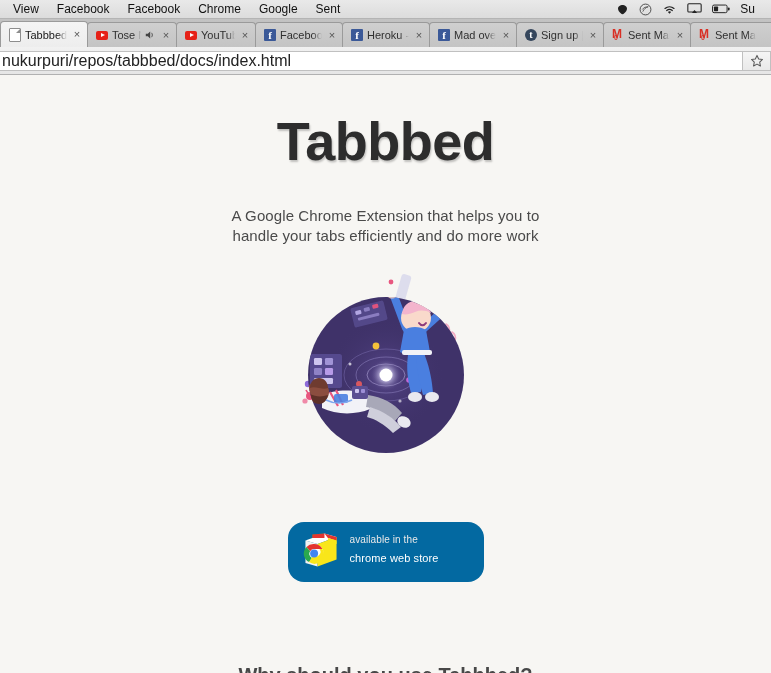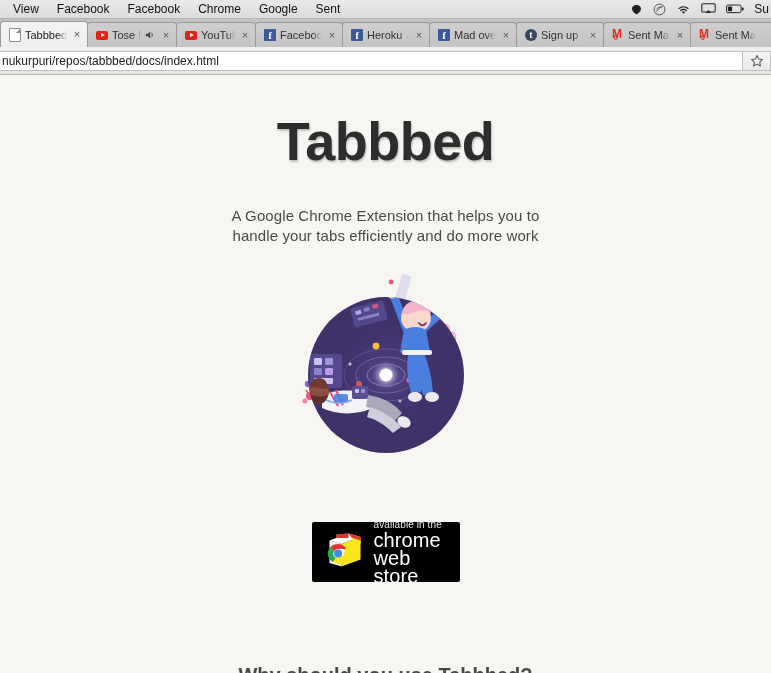--- a/index.html
+++ b/index.html
@@ -40,21 +40,21 @@
     white-space: nowrap;
   }
   .menubar-right {
     position: absolute;
     right: 0;
     top: 0;
     height: 18px;
     display: flex;
     align-items: center;
     gap: 10px;
-    padding-right: 1px;
+    padding-right: 15px;
   }
   .status-icon {
     display: inline-flex;
     align-items: center;
     justify-content: center;
     color: #2b2b2b;
   }
   .status-clock {
     font-size: 12px;
     color: #111;
@@ -214,21 +214,21 @@
     height: 20px;
     margin: 0 0 0 0;
     background: #fff;
     border: 1px solid #c0c0c0;
     border-left: none;
     display: flex;
     align-items: center;
     box-sizing: border-box;
   }
   .omnibox-url {
-    font-size: 12px;
+    font-size: 16px;
     color: #222;
     white-space: nowrap;
     overflow: hidden;
     padding-left: 2px;
     line-height: 18px;
   }
   .star-btn {
     width: 28px;
     height: 20px;
     display: flex;
@@ -274,43 +274,43 @@
   .illustration-wrap {
     margin: 22px auto 0 auto;
     width: 180px;
     height: 196px;
     position: relative;
   }
 
   
   .cws-badge {
     margin: 58px auto 0 auto;
-    width: 148px;
+    width: 196px;
     height: 60px;
-    background: #000000;
-    border-radius: 2px;
+    background: #0369a1;
+    border-radius: 16px;
     display: flex;
     align-items: center;
     gap: 10px;
     padding: 0 14px;
     box-sizing: border-box;
     text-align: left;
   }
   .cws-icon { flex: 0 0 auto; }
   .cws-text { display: flex; flex-direction: column; justify-content: center; }
   .cws-line1 {
     color: #e8e8e8;
     font-size: 10px;
     line-height: 13px;
     letter-spacing: 0.1px;
   }
   .cws-line2 {
     color: #ffffff;
-    font-size: 20px;
-    line-height: 18px;
+    font-size: 11px;
+    line-height: 24px;
     letter-spacing: 0.1px;
   }
 
   
   .below-fold {
     position: absolute;
     left: 0;
     right: 0;
     bottom: -14px;
     font-size: 20px;

